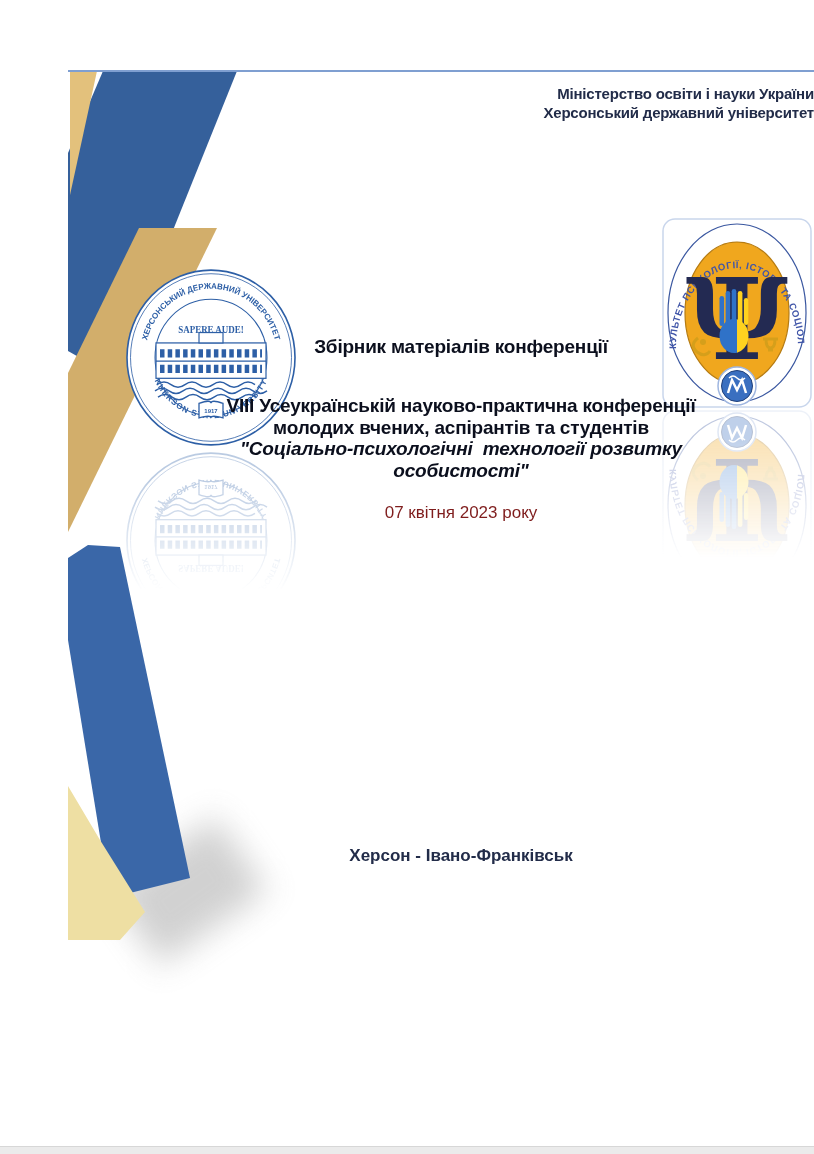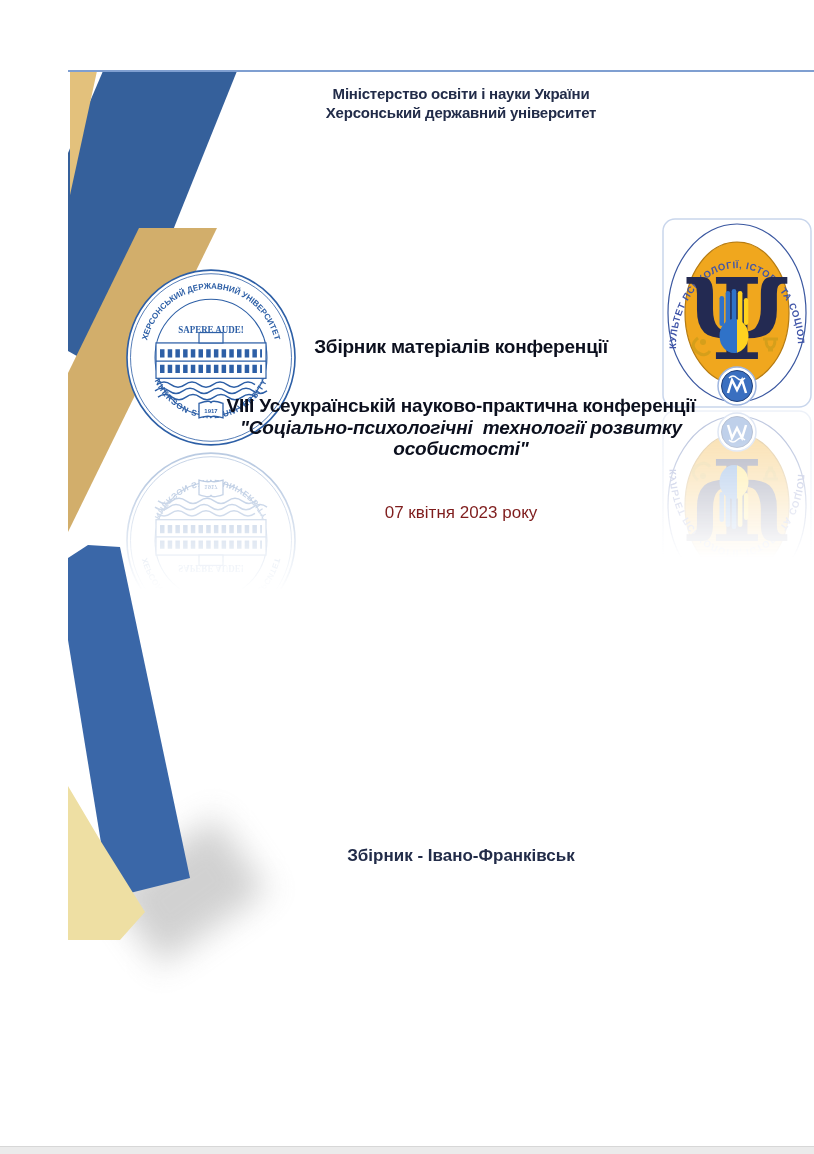--- a/index.html
+++ b/index.html
@@ -16,21 +16,21 @@
   .shape{position:absolute;inset:0;}
   .tan-top  {background:#e3c17c;clip-path:polygon(2px 0,29px 0,2px 124px);}
   .blue-top {background:#35609b;clip-path:polygon(35px 0,169px 0,46px 306px,0 280px,0 82px);}
   .tan-band {background:#d2ae6b;clip-path:polygon(71px 157px,149px 157px,0 461px,0 302px);}
   .blue-low {background:#3a67a8;clip-path:polygon(0 487px,20px 474px,52px 476px,122px 807px,42px 827px,0 569px);}
   .tan-low  {background:#eedfa3;clip-path:polygon(0 715px,32px 769px,77px 841px,52px 869px,0 869px);}
   .soft-shadow{position:absolute;left:55px;top:775px;width:130px;height:90px;
     background:#9a9a9a;filter:blur(16px);transform:rotate(-35deg);opacity:.45;}
   
   .txt{left:108px;width:706px;text-align:center;z-index:4;}
-  .hdr{top:84px;font-weight:bold;font-size:15px;line-height:19px;color:#222c49;letter-spacing:-.2px;}
+  .hdr{top:84px;font-weight:bold;font-size:15px;line-height:19px;color:#222c49;letter-spacing:-.2px;text-align:right;}
   .coll-title{top:336px;font-weight:bold;font-size:19px;color:#0b0f1d;letter-spacing:-.2px;}
   .conf{top:395px;font-weight:bold;font-size:19px;line-height:21.5px;color:#0b0f1d;letter-spacing:-.2px;}
   .conf .theme{font-style:italic;white-space:pre-wrap;}
   .date-line{top:503px;font-weight:normal;font-size:17px;color:#7f1d1d;}
   .footer{top:845px;font-weight:bold;font-size:17px;line-height:22px;color:#222c49;}
   
   .seal{left:125px;top:268px;width:172px;height:179px;z-index:3;}
   .emblem{left:662px;top:218px;width:150px;height:190px;z-index:3;}
   .reflection{transform:scaleY(-1);opacity:.32;z-index:2;
     -webkit-mask-image:linear-gradient(to bottom,transparent 22%,rgba(0,0,0,1) 85%);
@@ -57,28 +57,29 @@
 
 <div class="abs txt hdr">
   <div>Міністерство освіти і науки України</div>
   <div>Херсонський державний університет</div>
 </div>
 
 <div class="abs txt coll-title">Збірник матеріалів конференції</div>
 
 <div class="abs txt conf">
   <div>VIII Усеукраїнській науково-практична конференції</div>
+  <div>молодих вчених, аспірантів та студентів</div>
   <div class="theme">"Соціально-психологічні  технології розвитку</div>
   <div class="theme">особистості"</div>
 </div>
 
 <div class="abs txt date-line">07 квітня 2023 року</div>
 
 <div class="abs txt footer">
-  <div>Збірник - Івано-Франківськ</div>
+  <div>Херсон - Івано-Франківськ</div>
 </div>
 
 <div class="abs seal" id="seal-src">
   <svg width="172" height="179" viewBox="0 0 172 172" preserveAspectRatio="none">
     <circle cx="86" cy="86" r="84" fill="#ffffff" stroke="#2d5fa6" stroke-width="1.6"></circle>
     <circle cx="86" cy="86" r="80.5" fill="none" stroke="#2d5fa6" stroke-width="0.8"></circle>
     <circle cx="86" cy="86" r="56" fill="none" stroke="#2d5fa6" stroke-width="1"></circle>
     <path id="sealTop" d="M 20,86 A 66,66 0 0 1 152,86" fill="none"></path>
     <path id="sealBot" d="M 26,98 A 62,62 0 0 0 146,98" fill="none"></path>
     <text font-size="8" font-weight="bold" fill="#2d5fa6" font-family="Liberation Sans, sans-serif">

